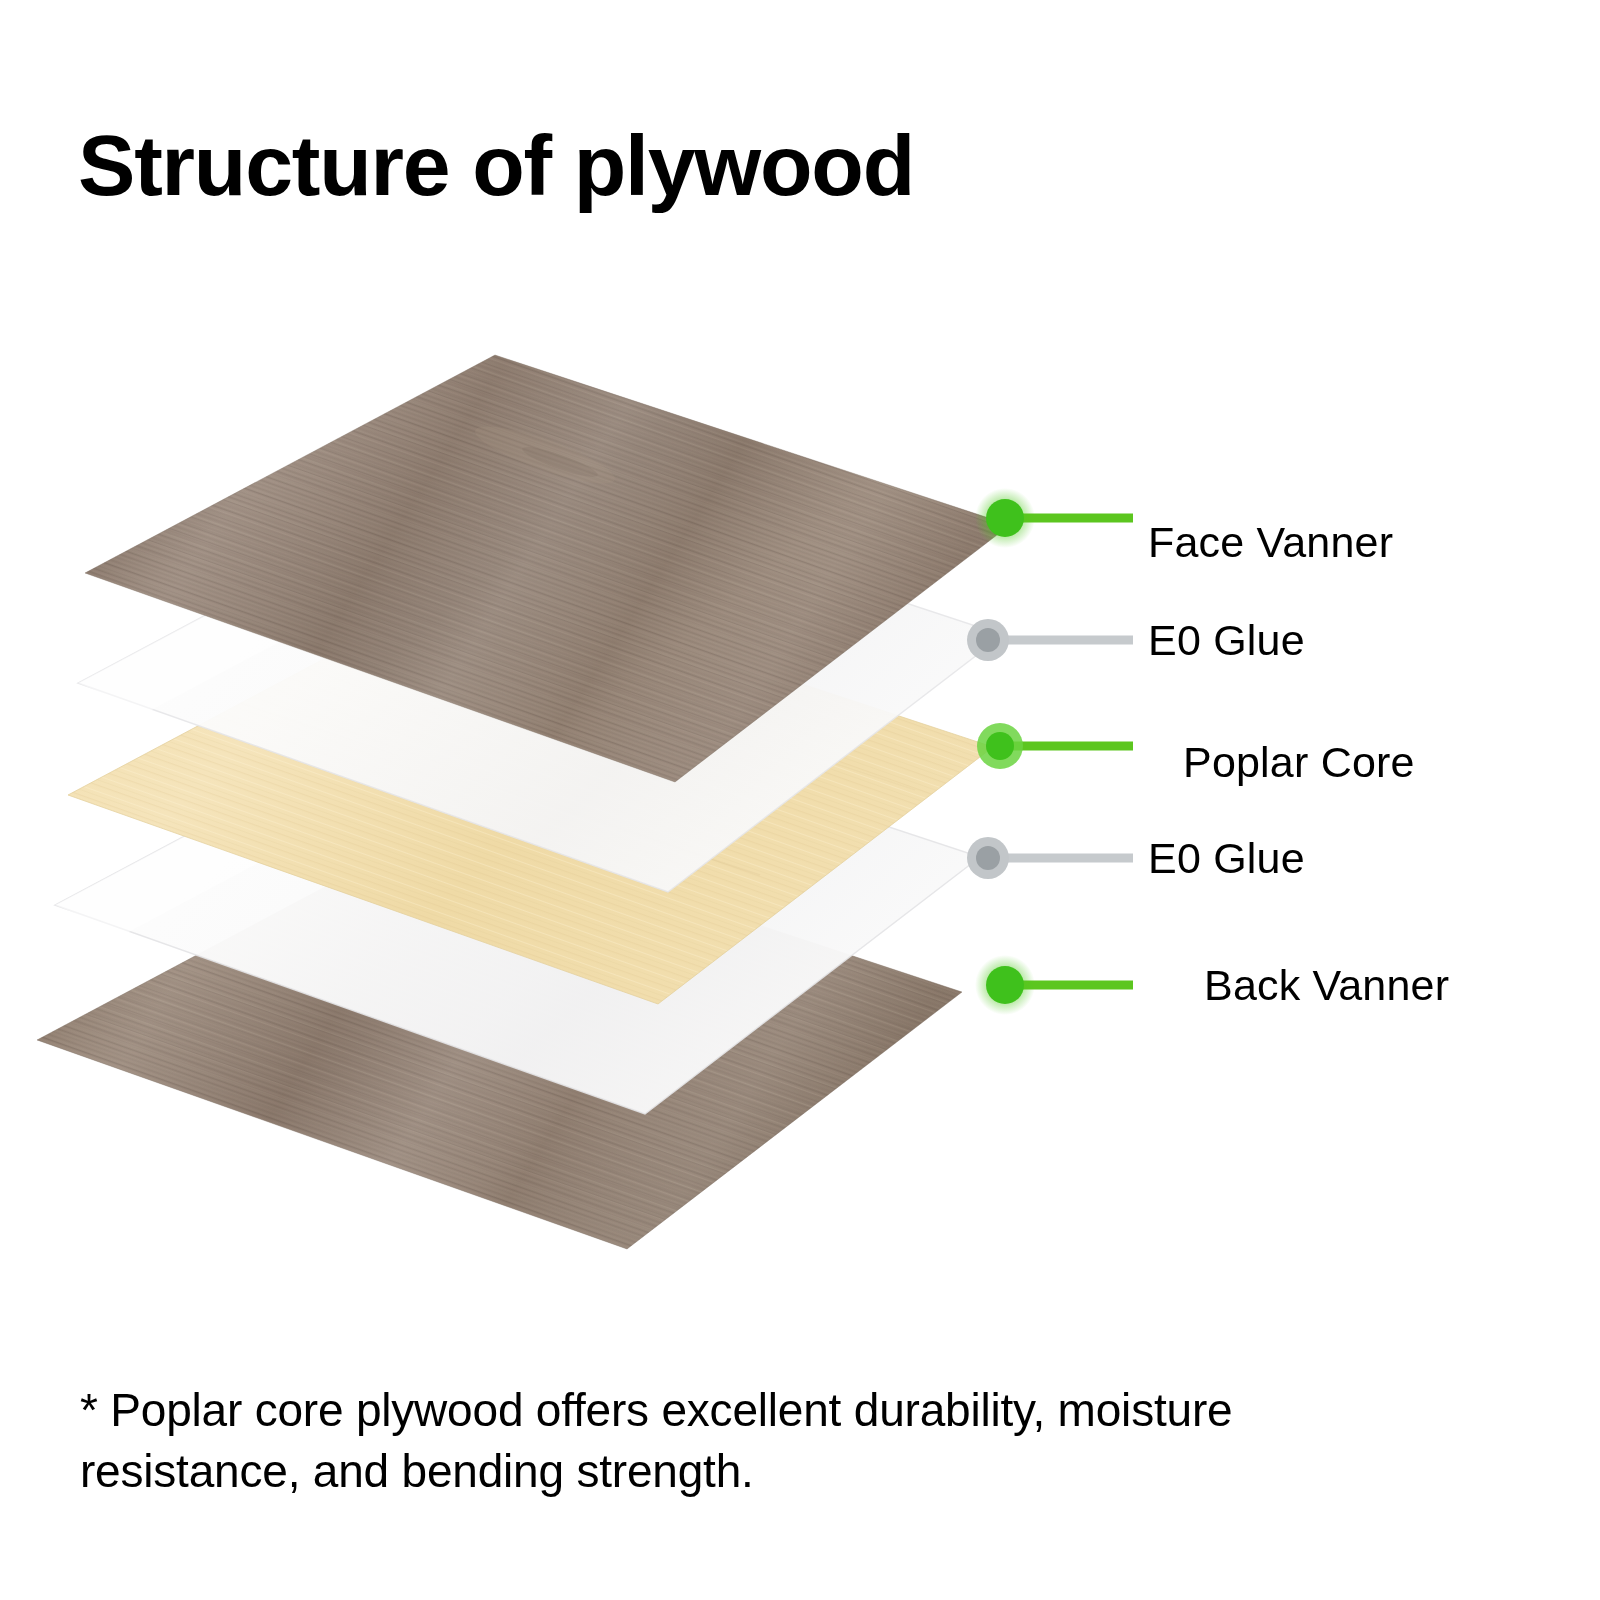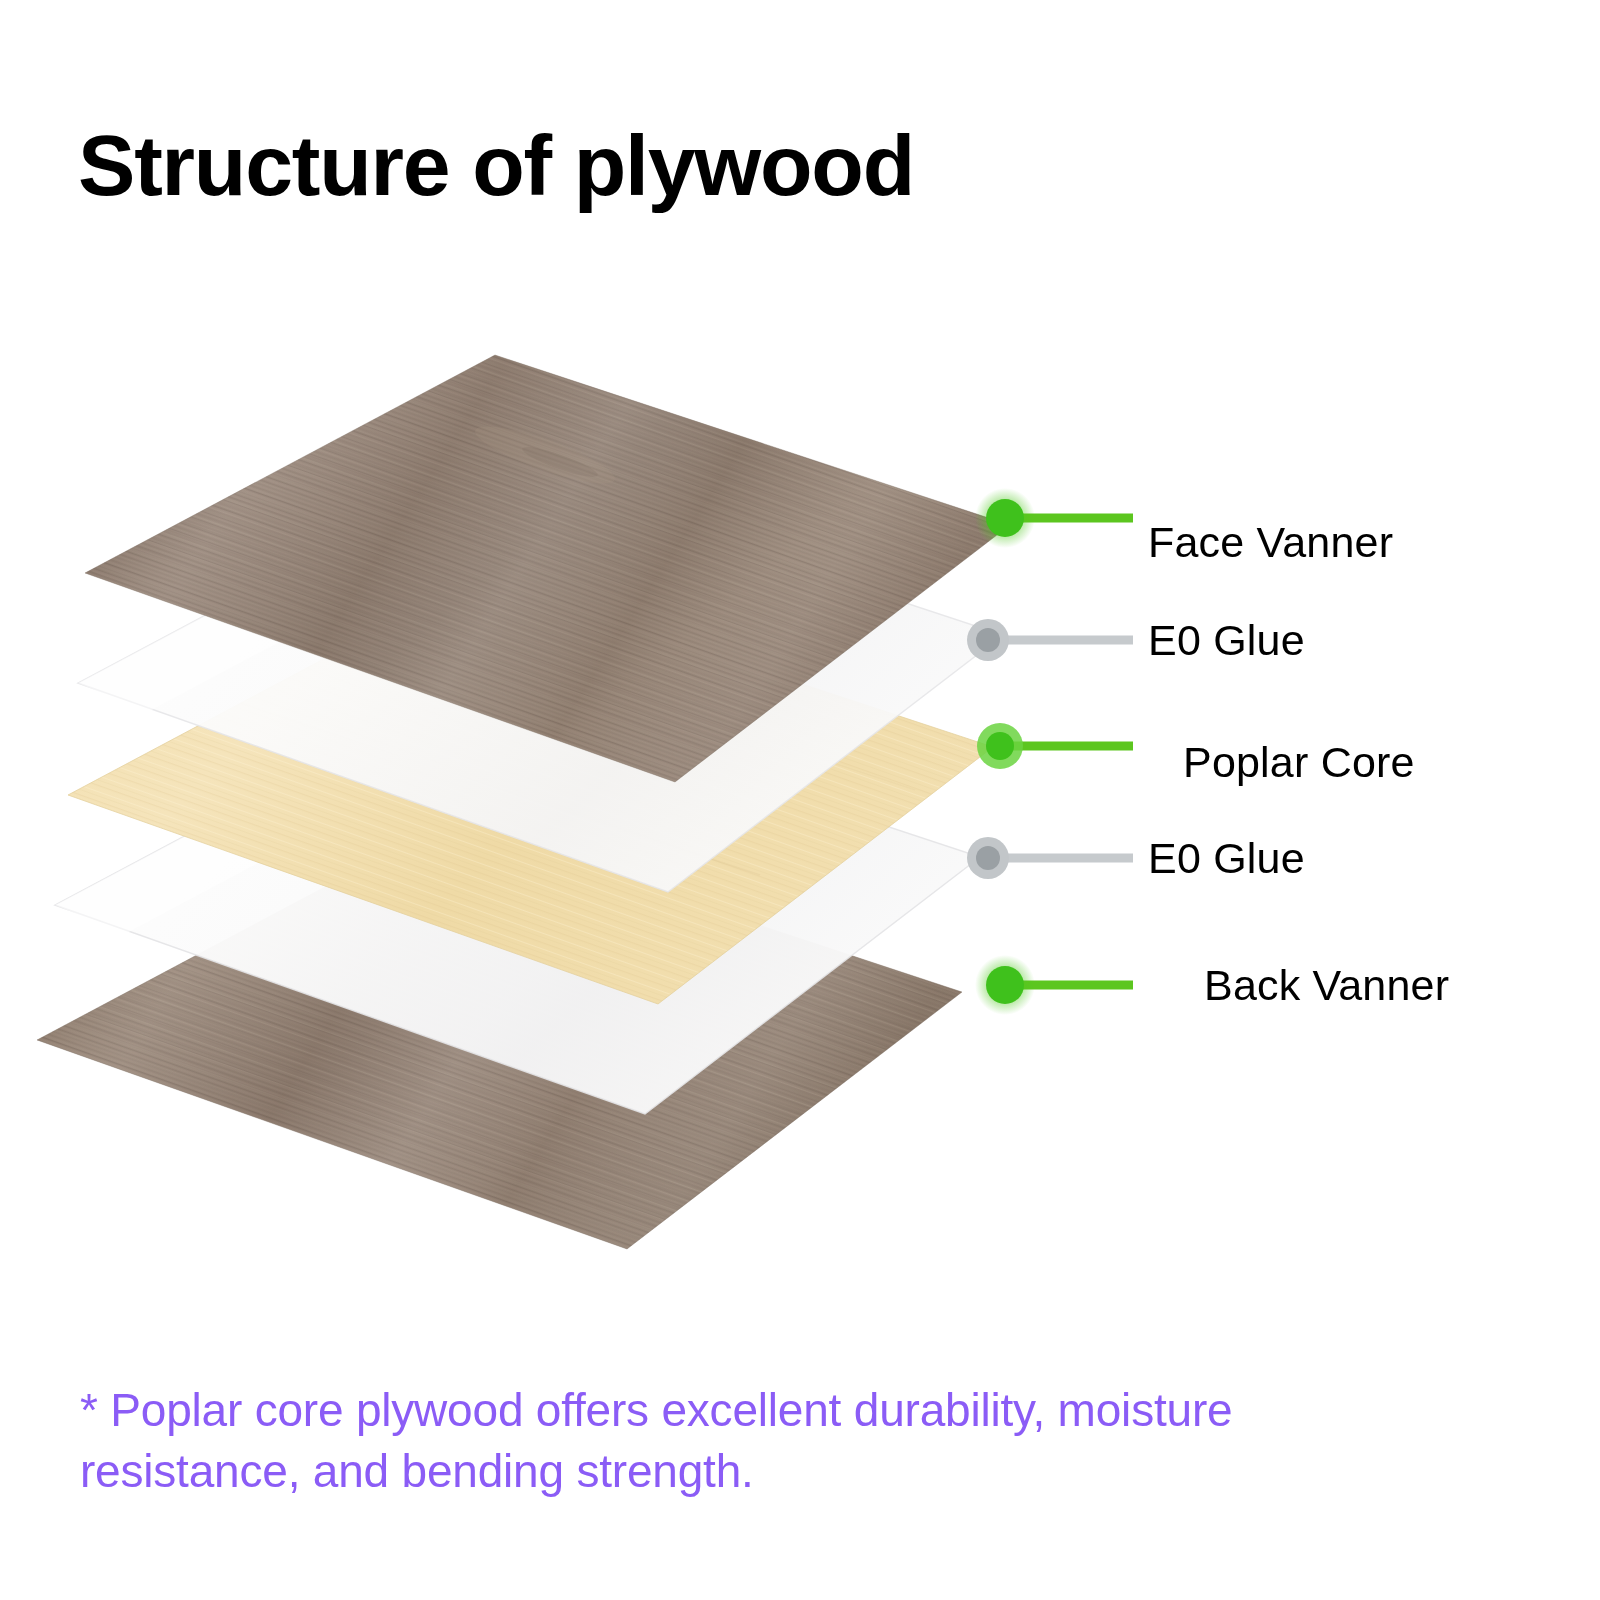--- a/index.html
+++ b/index.html
@@ -40,21 +40,21 @@
   }
 
   
   .footnote{
     position:absolute;
     left:80px; top:1334px;
     width:1300px;
     font-size:46px;
     line-height:1.32;
     font-weight:400;
-    color:#8b5cf6;
+    color:#000000;
     letter-spacing:-0.2px;
   }
 </style>
 </head>
 <body>
 
 <div id="page">
 
   <h1 class="title">Structure of plywood</h1>
 

